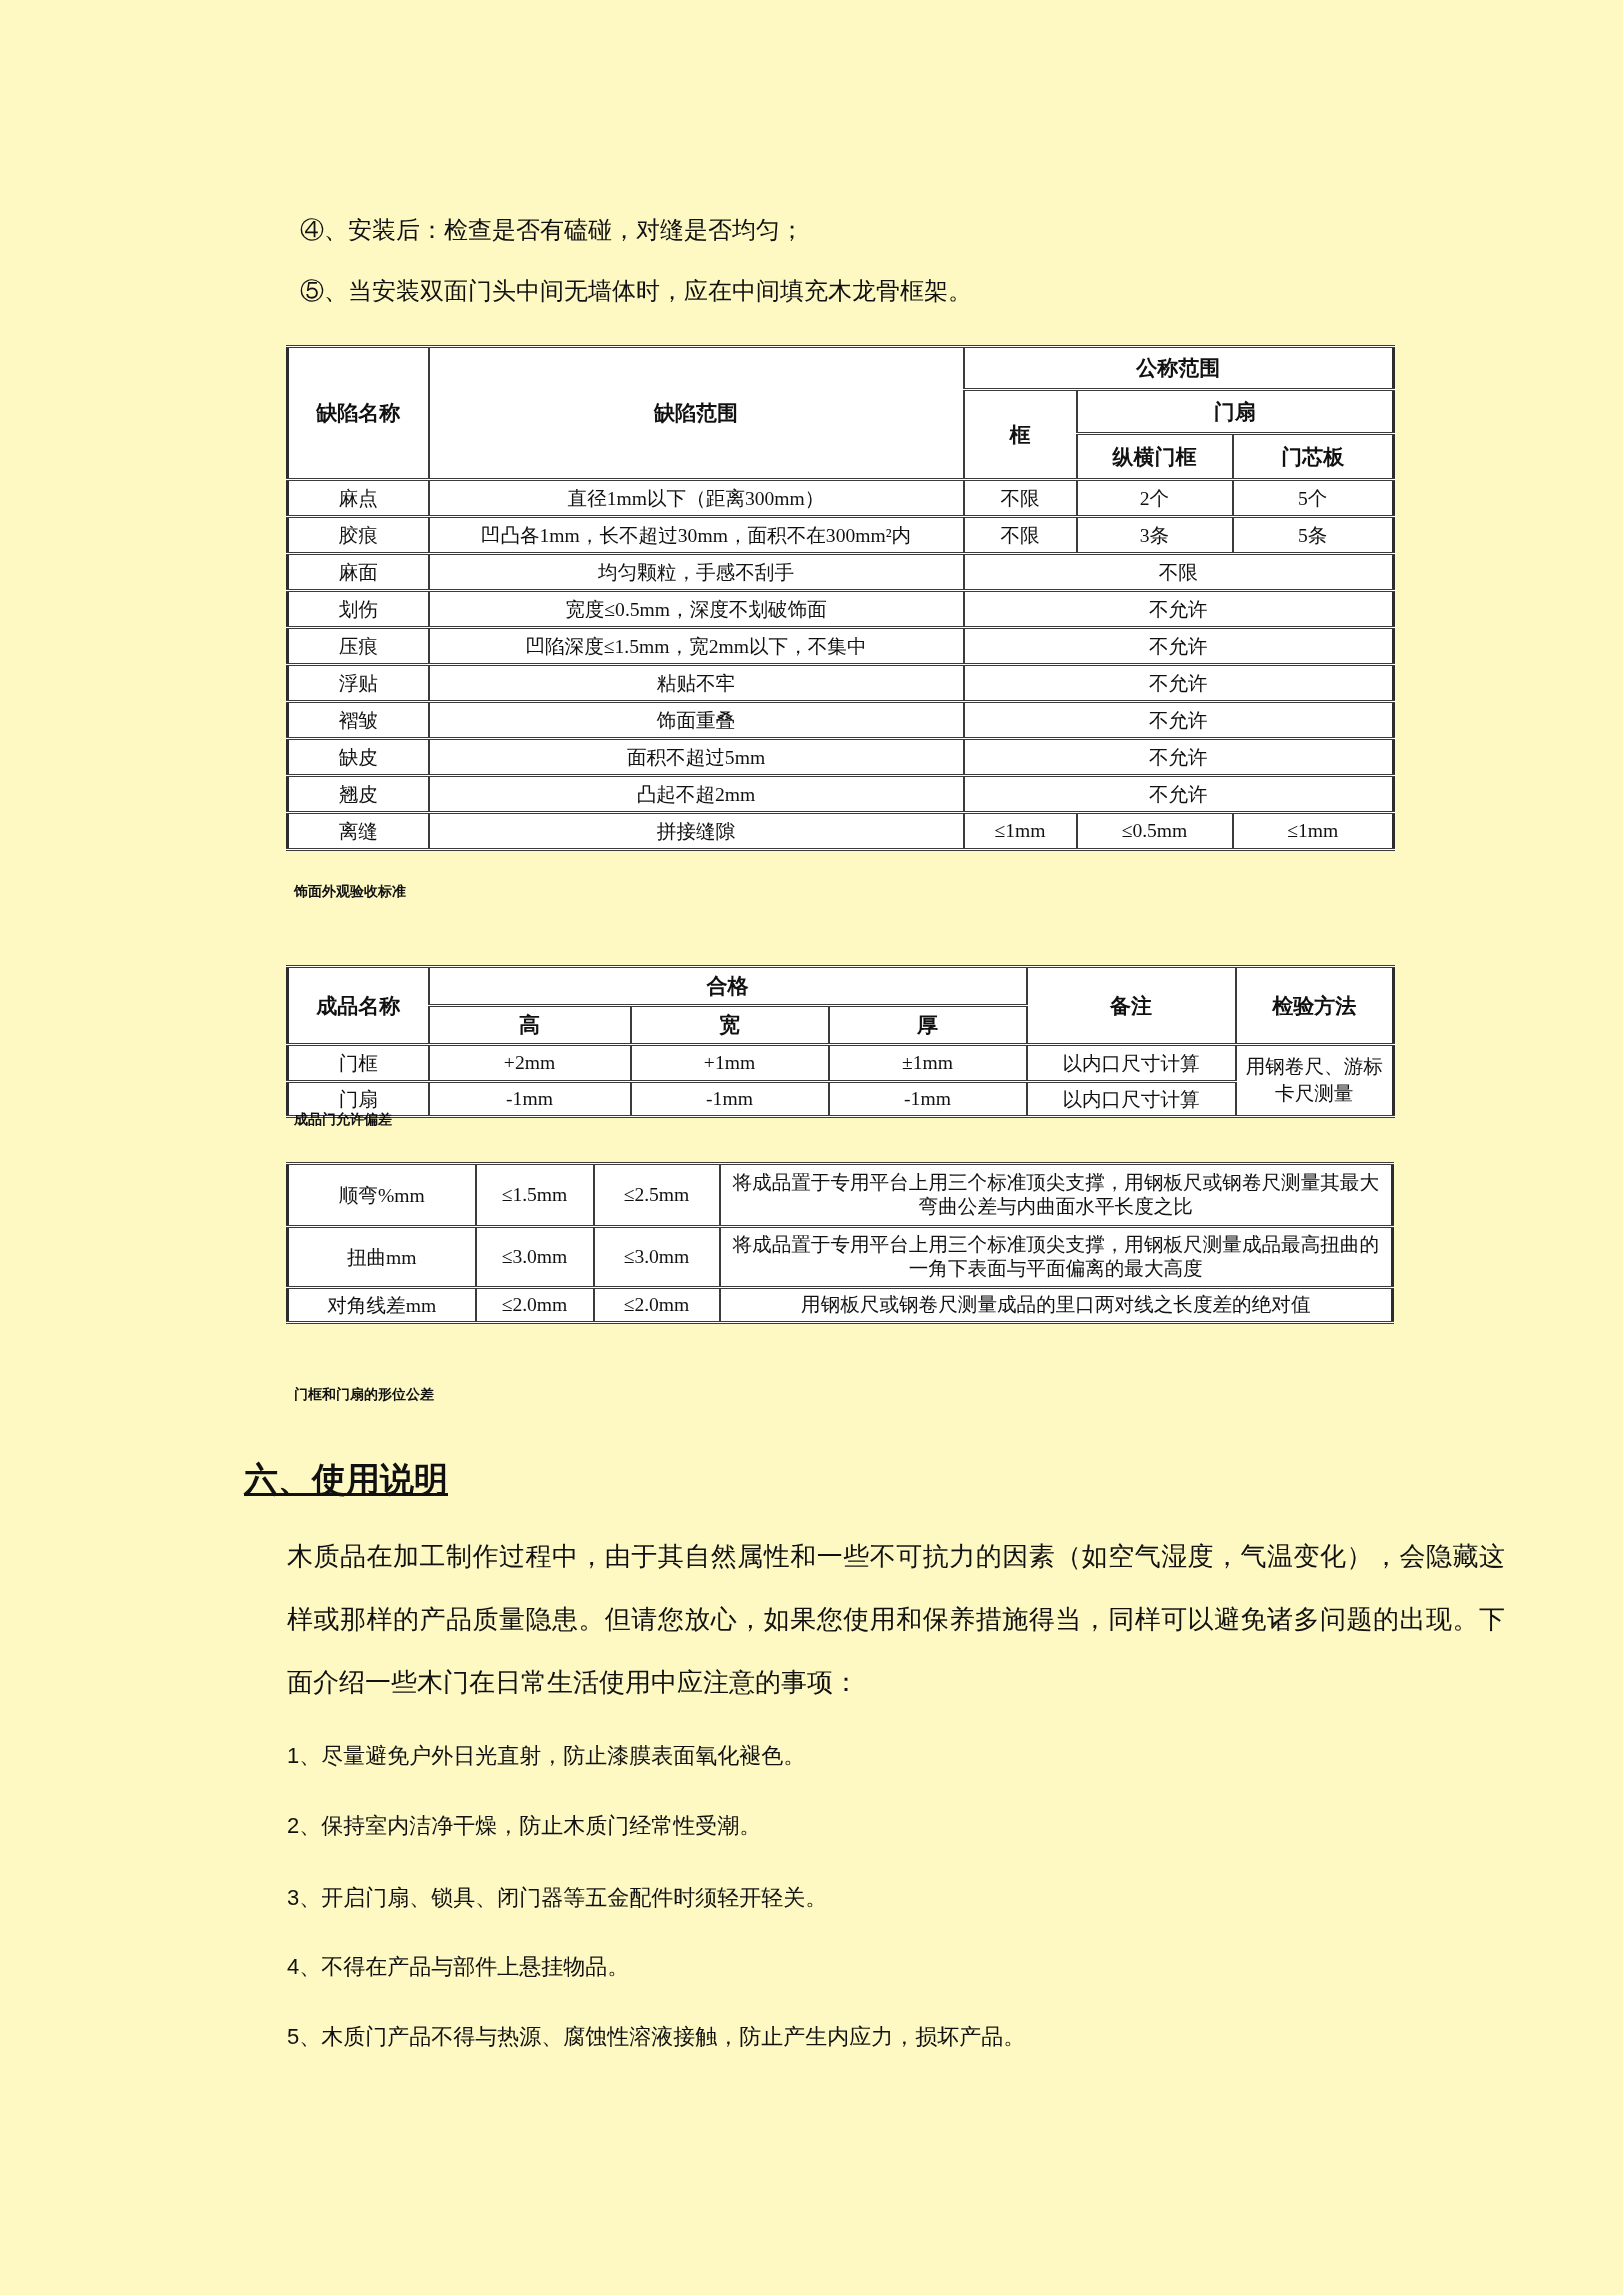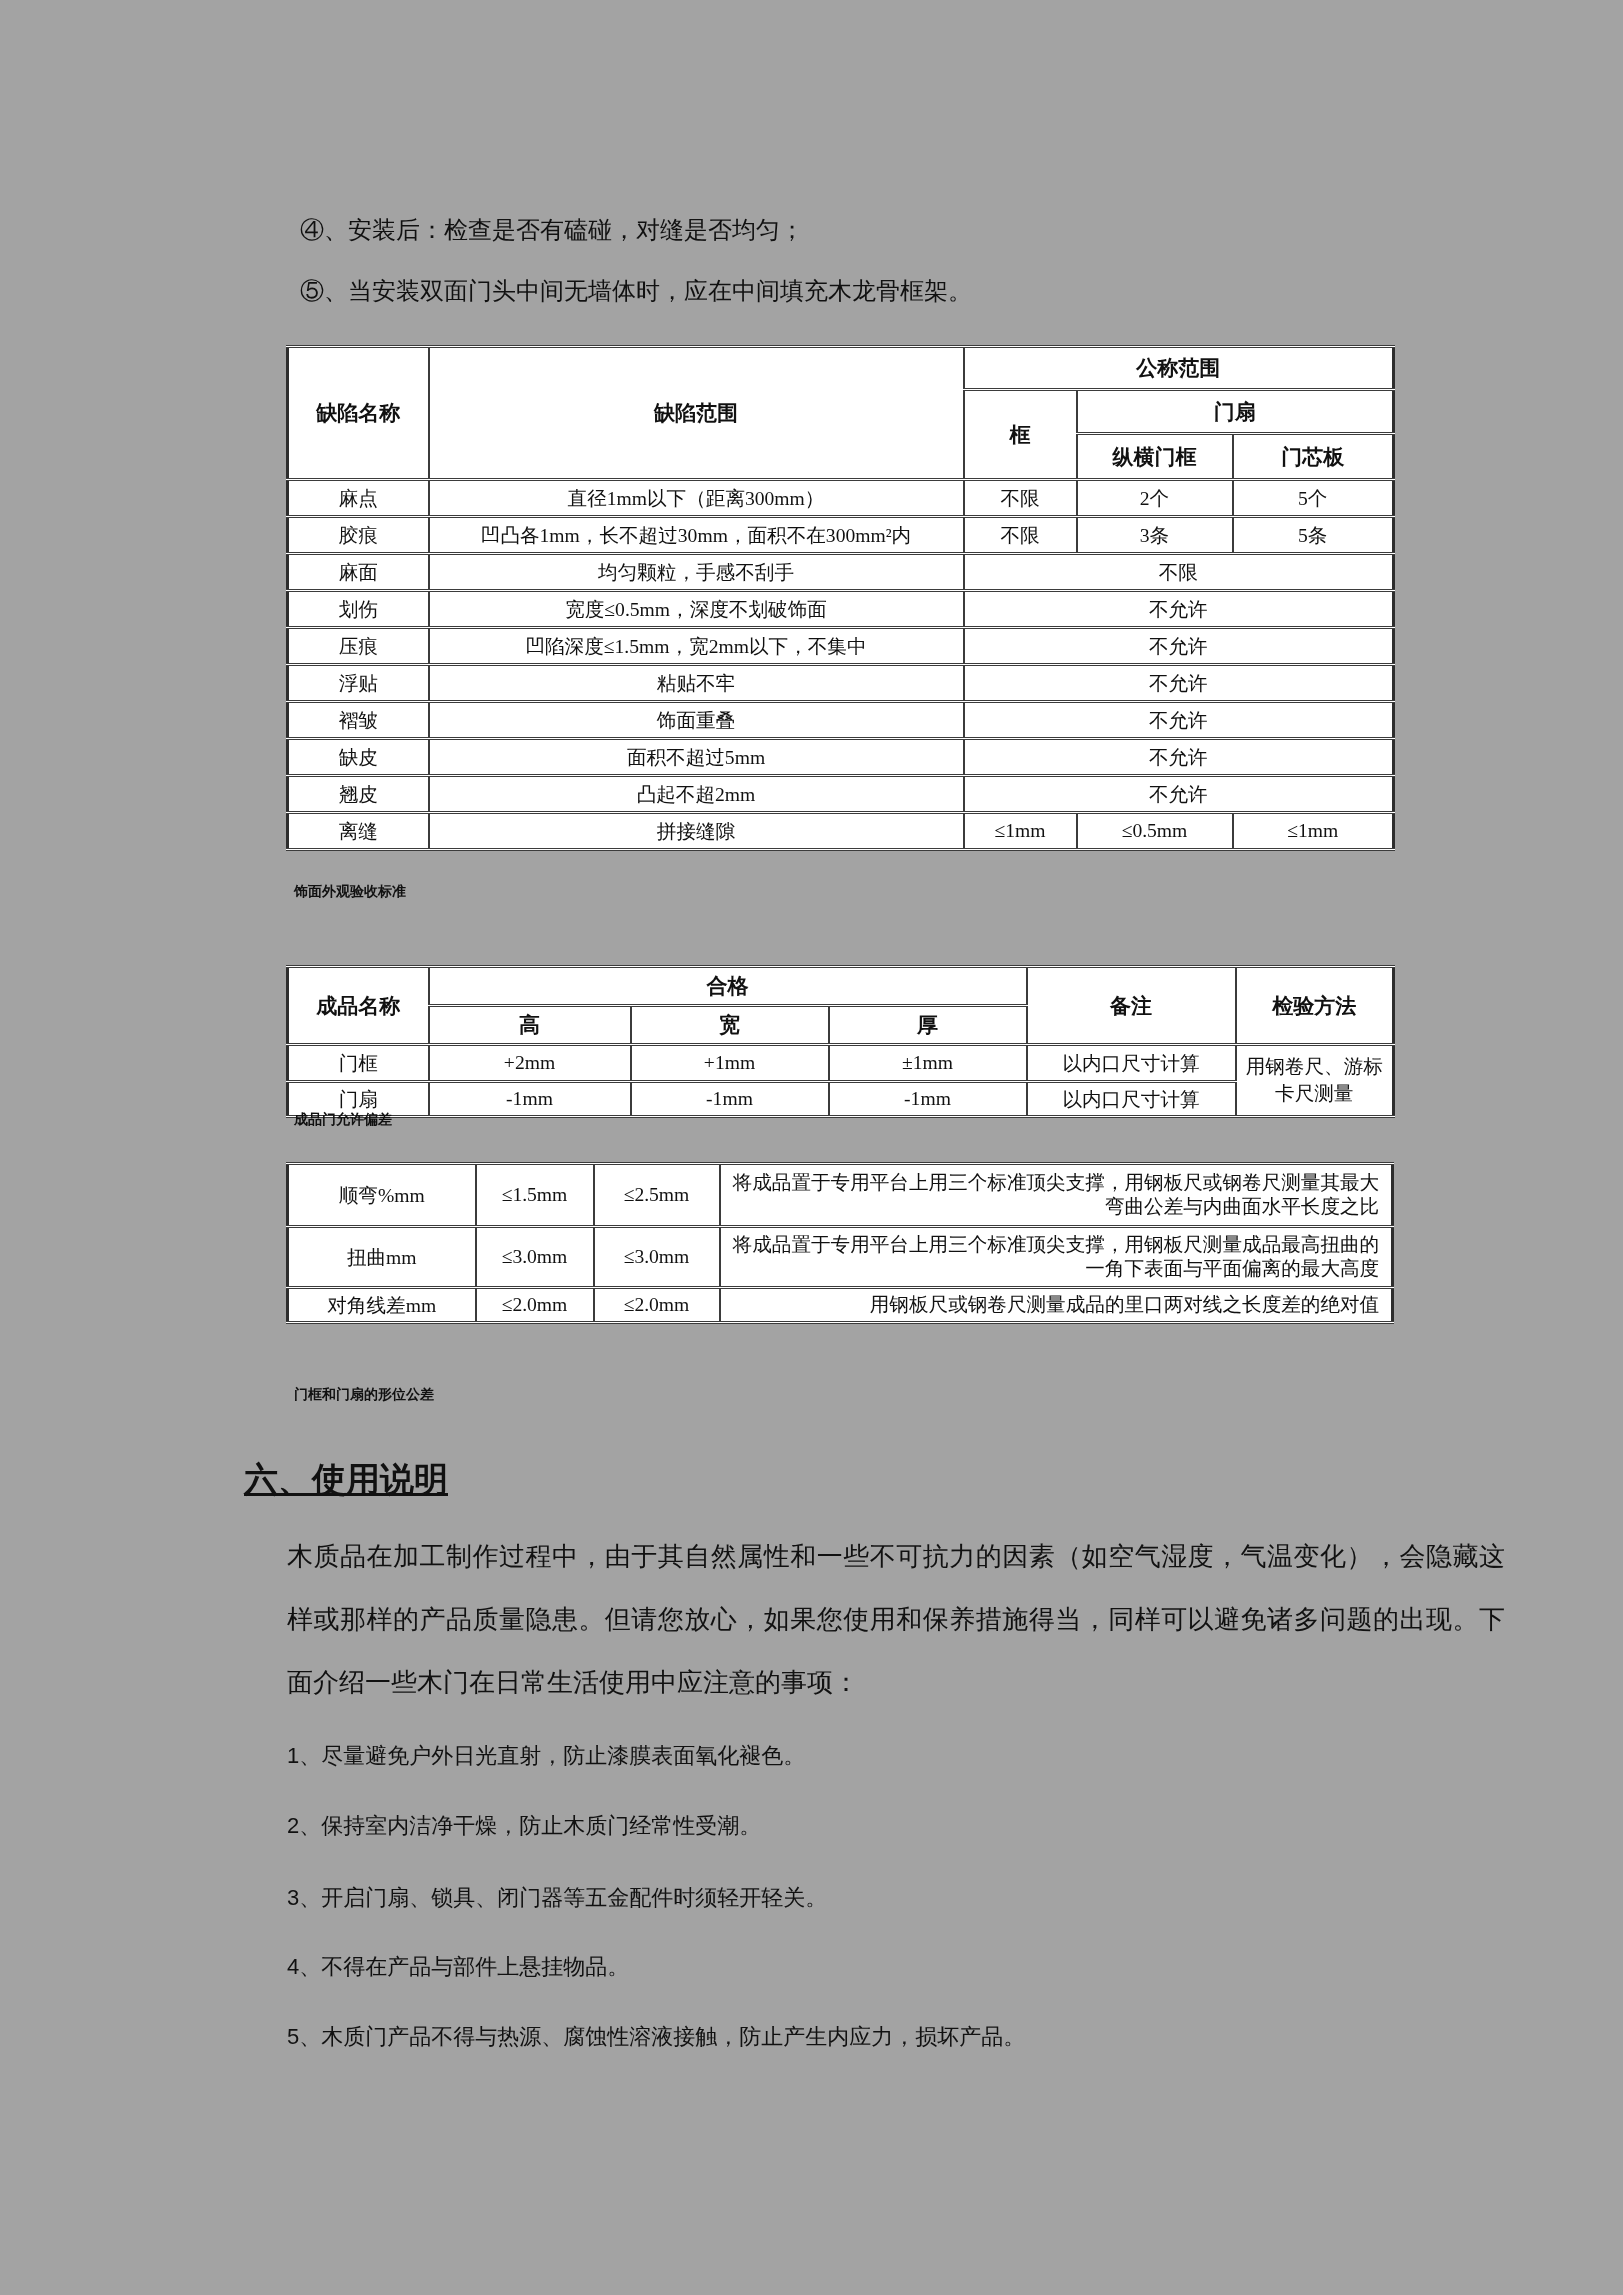--- a/index.html
+++ b/index.html
@@ -1,19 +1,19 @@
 <!DOCTYPE html>
 <html style="font-size:10.5px"><head>
 <meta charset="utf-8">
 <style>
   html,body { margin:0; padding:0; background:#e8e8e8; }
   .page {
     position:relative;
     width:1623px; height:2295px;
-    background:#a3a3a3;
+    background:#fef9c3;
     font-family:"Liberation Sans", sans-serif;
     color:#111111;
     overflow:hidden;
   }
   .note {
     position:absolute; left:300px;
     font-size:24px; white-space:nowrap;
   }
   .note4 { top:214px; }
   .note5 { top:275px; }
@@ -38,21 +38,21 @@
 
   .t1 { top:345px;  width:1106px; }
   .t2 { top:965px; width:1106px; }
   .t3 { top:1162px; width:1106px; }
 
   .rA { height:43px; } .rB { height:44px; } .rC { height:46px; }
   .rD { height:37px; }
   .rE { height:39px; } .rF { height:39px; } .rG { height:37px; } .rH { height:35px; }
   .rI { height:38px; } .rJ { height:63px; } .rK { height:61px; } .rL { height:35px; }
 
-  .t3 td.method { line-height:1.25; padding:2.6px 11.8px;text-align:right; }
+  .t3 td.method { line-height:1.25; padding:2.6px 11.8px; }
   .t2 td.method { line-height:1.35; }
 
   .caption {
     position:absolute; left:294px; width:1106px;
     text-align:left; font-size:14px; font-weight:bold;
     white-space:nowrap;
   }
   .cap1 { top:883px; }
   .cap2 { top:1111px; }
   .cap3 { top:1386px; }

